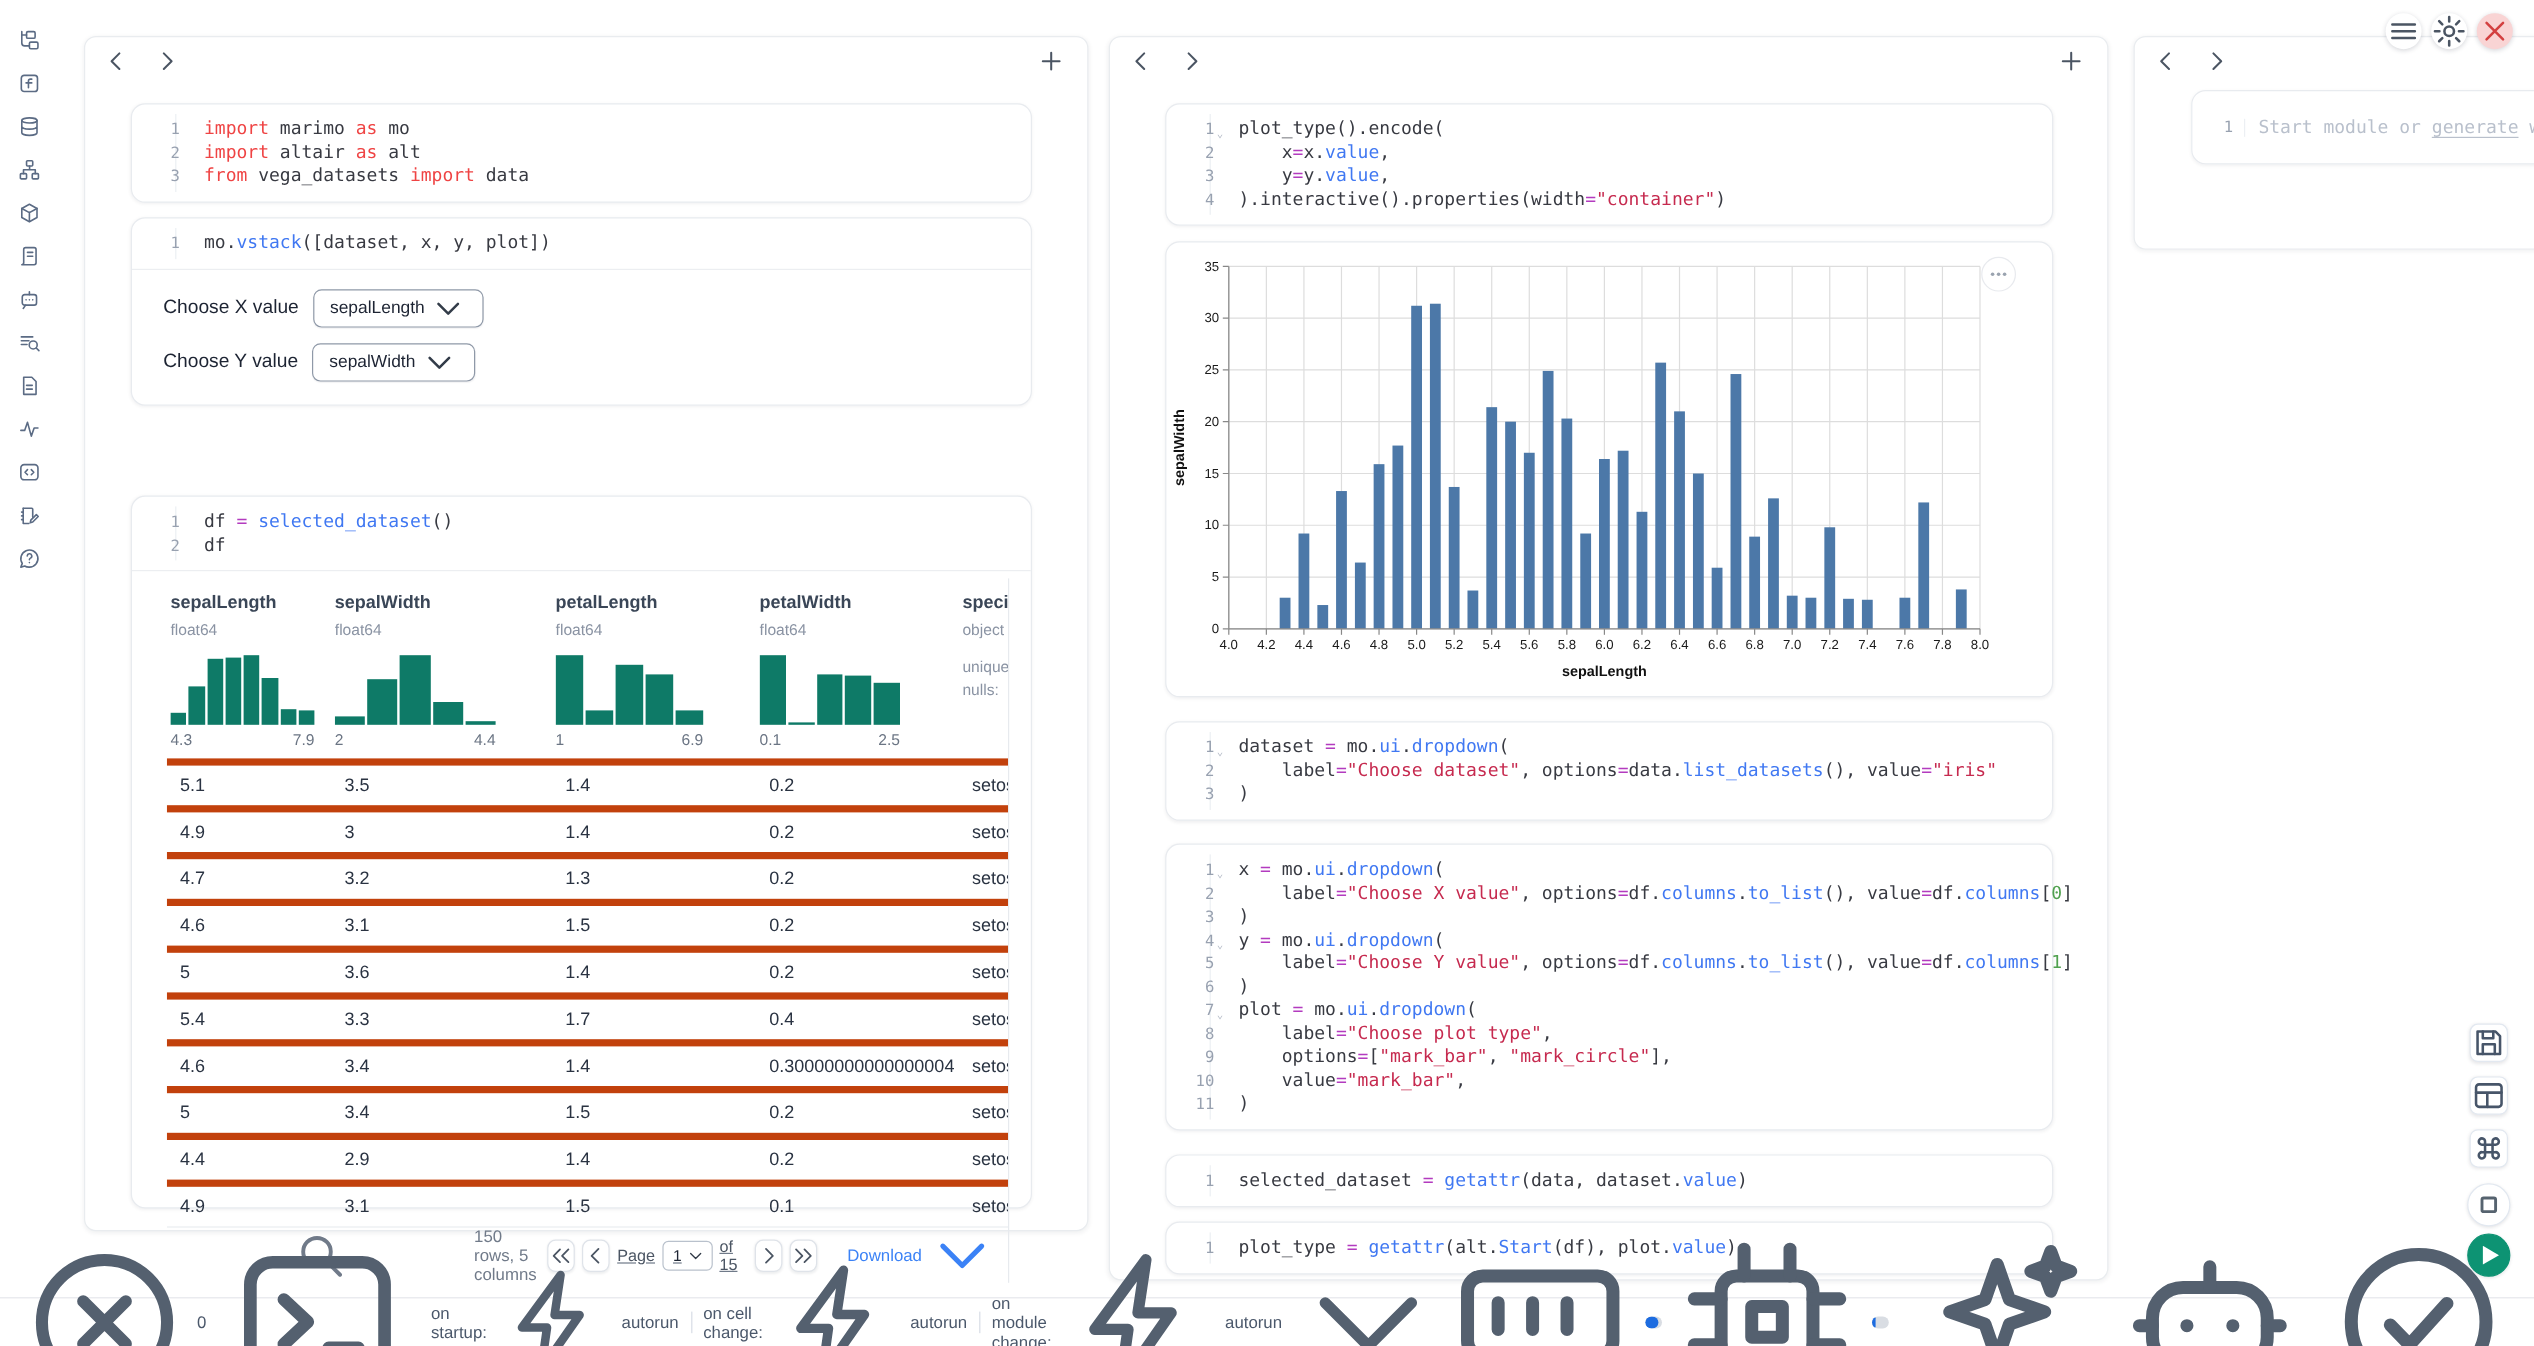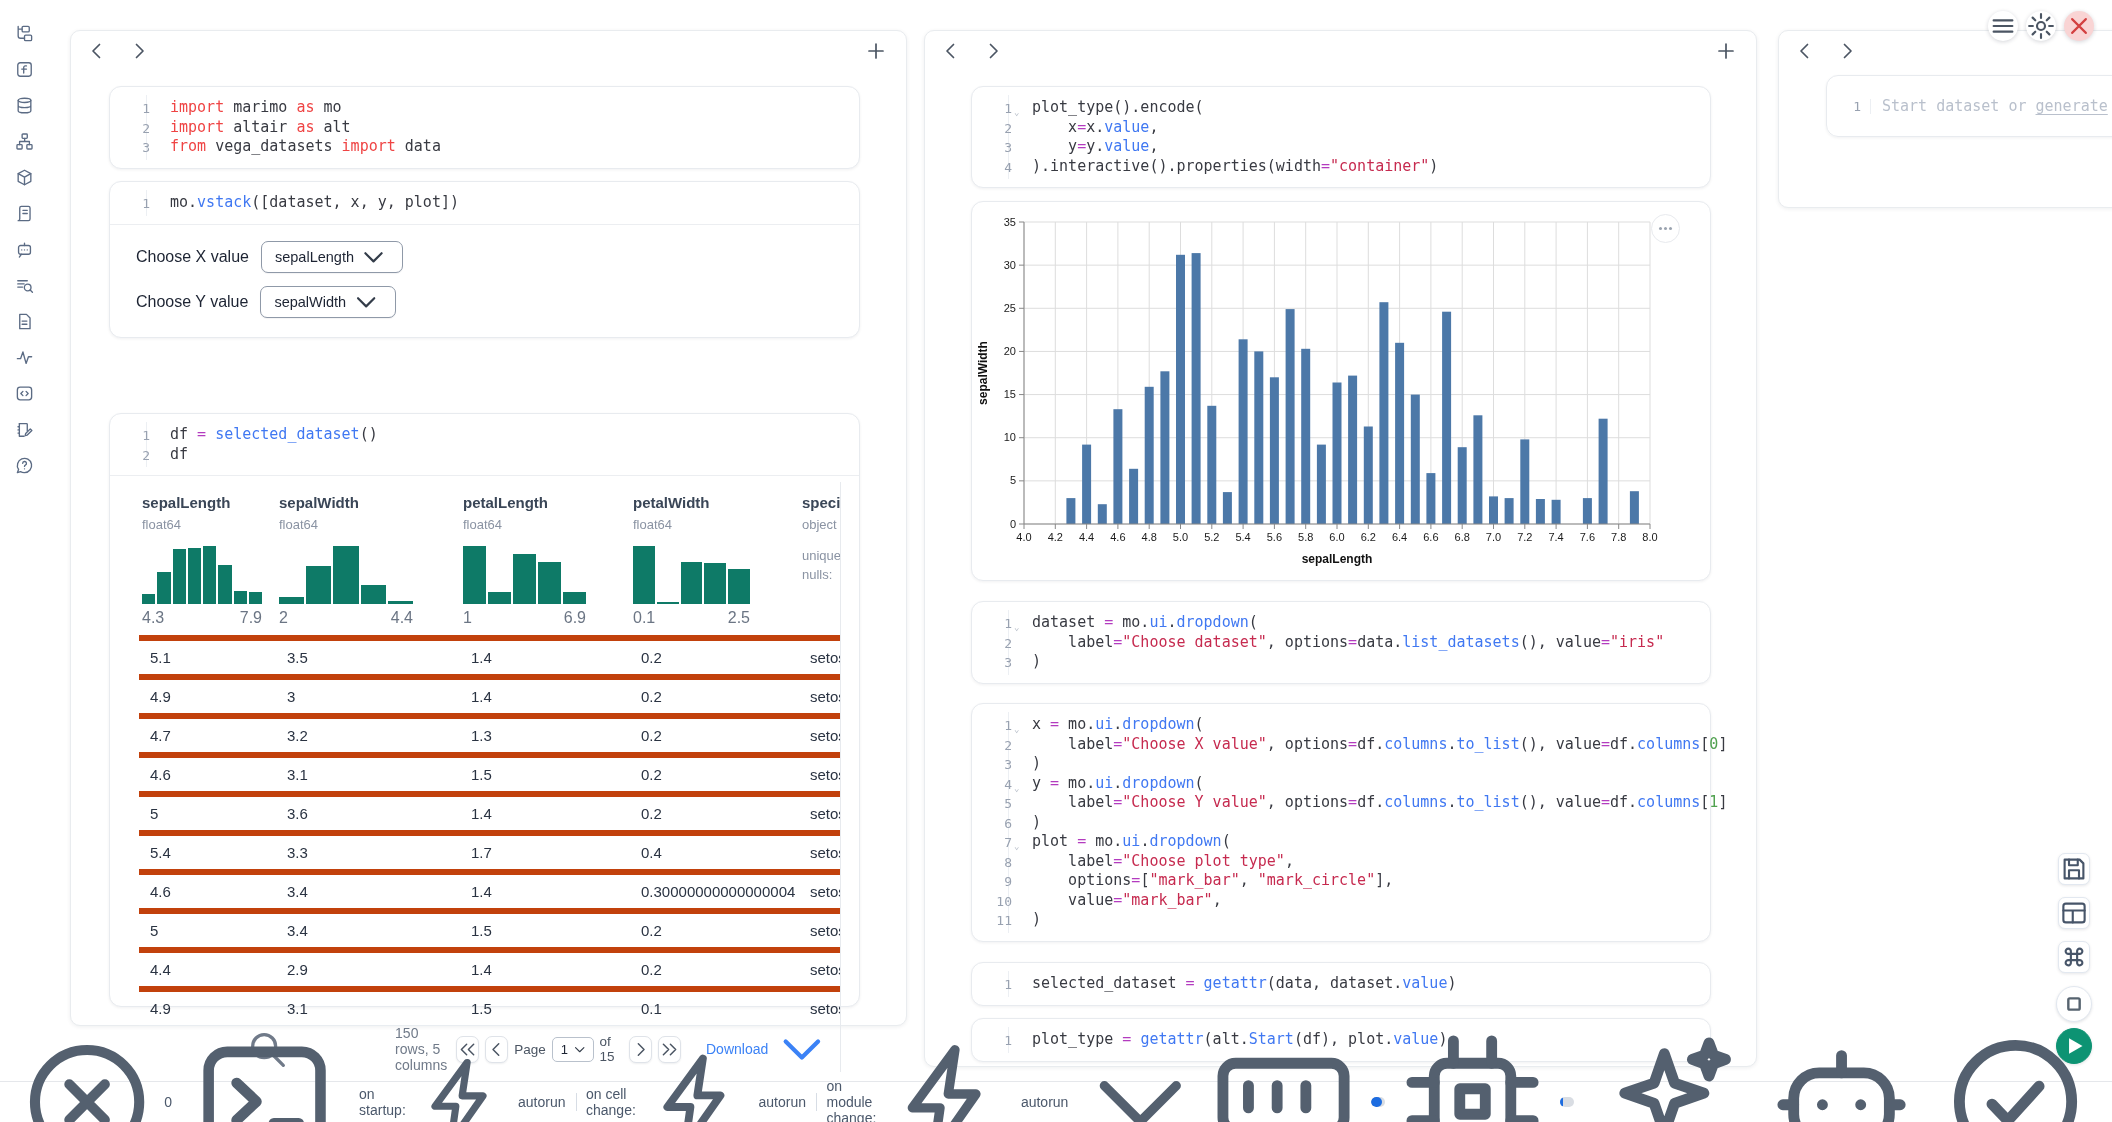--- a/index.html
+++ b/index.html
@@ -43,31 +43,31 @@
   .dd-value{font-size:14.5px;color:#1d2433;}
   .dd-select svg{width:14px;height:14px;color:#333c49;}
   
   .table-wrap{margin:6px 0 0 29px;width:701px;border-right:1px solid #e7eaee;overflow:hidden;}
   .th-grid,.tr{display:grid;grid-template-columns:137px 184px 170px 169px 1fr;}
   .th-grid{padding:12px 0 8px 3px;}
   .th-name{font-size:15px;font-weight:bold;color:#3a4657;white-space:nowrap;overflow:hidden;}
   .th-dtype{font-size:13px;color:#8a93a3;margin-top:6px;white-space:nowrap;overflow:hidden;}
   .hist{display:flex;align-items:flex-end;gap:2px;height:60px;margin-top:12px;}
   .hist div{flex:1;background:#0e7a67;}
-  .minmax{display:flex;justify-content:space-between;font-size:16px;color:#6b7584;margin-top:5px;}
+  .minmax{display:flex;justify-content:space-between;font-size:13px;color:#6b7584;margin-top:5px;}
   .th-meta{font-size:13px;color:#8a93a3;margin-top:14px;line-height:19px;white-space:nowrap;overflow:hidden;}
   .th-col{overflow:hidden;white-space:nowrap;}
   .tr{padding-left:11px;height:33px;align-items:center;border-top:6px solid #c2410c;
       font-size:15px;color:#2a3342;cursor:default;}
   .tr span{white-space:nowrap;overflow:hidden;}
   .tfoot{display:flex;align-items:center;height:46px;border-top:1px solid #e9edf1;
          font-size:14px;color:#707a89;gap:9px;padding-left:9px;}
   .tfoot .sicon{width:16px;height:16px;color:#707a89;}
   .tfoot .sicon svg{width:16px;height:16px;}
-  .pgroup{margin-left:auto;display:flex;align-items:center;gap:6px;}
+  .pgroup{margin-left:auto;display:flex;align-items:center;gap:6px;text-decoration:underline;}
   .pbtn{width:27px;height:25px;border:1px solid #dfe3e9;border-radius:7px;background:#fff;
         box-shadow:0 1px 2px rgba(15,23,42,.07);display:flex;align-items:center;justify-content:center;
         color:#4b5563;cursor:pointer;}
   .pbtn svg{width:13px;height:13px;}
   .plabel{font-size:13.5px;color:#4b5563;}
   .psel{height:23px;border:1px solid #b9c1cc;border-radius:5px;display:flex;align-items:center;
         gap:4px;padding:0 5px 0 8px;font-size:13px;color:#1d2433;cursor:pointer;}
   .psel svg{width:11px;height:11px;color:#333c49;}
   .dl-link{color:#3b82f6;font-size:14px;display:flex;align-items:center;gap:4px;
            margin-left:16px;margin-right:8px;cursor:pointer;}
@@ -695,21 +695,21 @@
     <span class="nav-btn">
         <span style="display: inline-flex; width: 100%; height: 100%;">
           <svg viewBox="0 0 24 24" fill="none" stroke="currentColor" stroke-width="1.7" stroke-linecap="round" stroke-linejoin="round" style="width: 100%; height: 100%;">
             <path d="M9.5 5.5L16 12l-6.5 6.5"></path>
           </svg>
         </span>
       </span>
   </div>
   <div class="scratch-cell">
     <span class="sln">1</span>
-    <span class="placeholder"><span>Start dataset or </span><u>generate</u><span> with AI</span></span>
+    <span class="placeholder"><span>Start module or </span><u>generate</u><span> with AI</span></span>
   </div>
 </div>
 
 <div class="winbtn" style="left:1988px;">
     <span style="display: inline-flex; width: 100%; height: 100%;">
       <svg viewBox="0 0 24 24" fill="none" stroke="currentColor" stroke-width="1.7" stroke-linecap="round" stroke-linejoin="round" style="width: 100%; height: 100%;">
         <path d="M4.5 7.5h15M4.5 12h15M4.5 16.5h15"></path>
       </svg>
     </span>
   </div>

